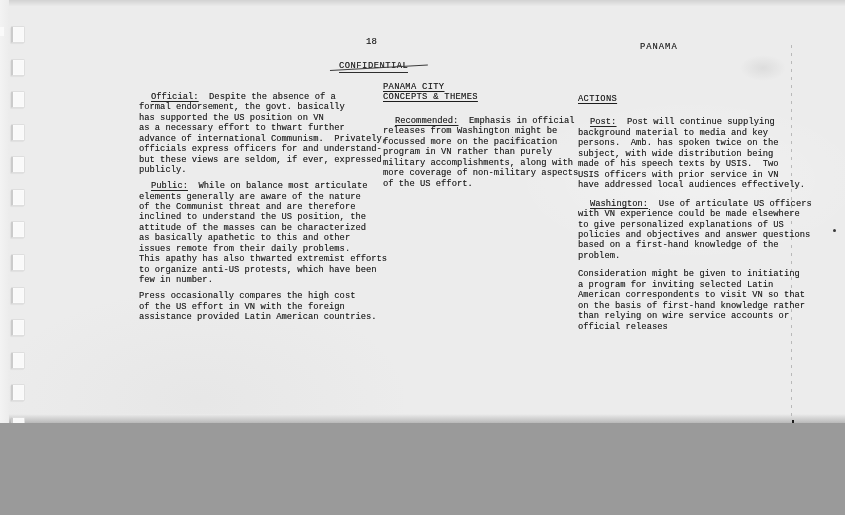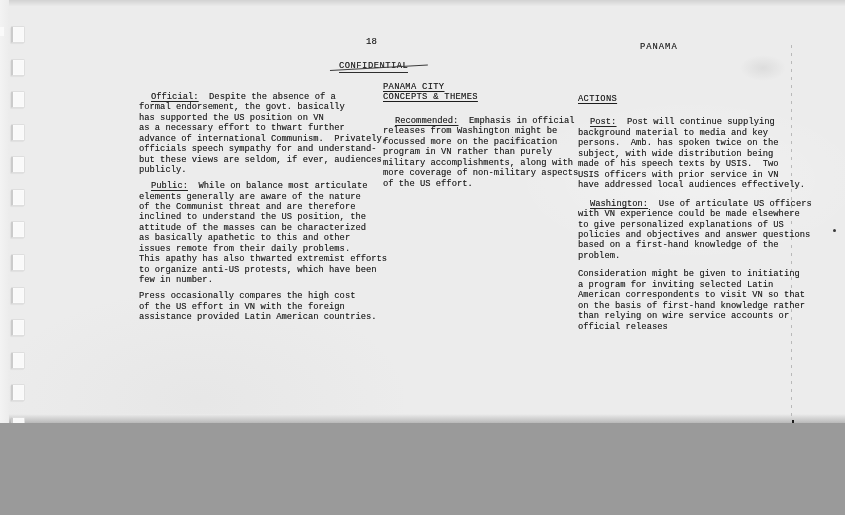--- a/index.html
+++ b/index.html
@@ -110,22 +110,22 @@
   <div class="conf conf-top">CONFIDENTIAL</div>
   <div class="strike strike-top"></div>
 
   <div class="col col-interests">
       <div class="para">
         <div class="tline"><span class="lead">Official:</span>  Despite the absence of a</div>
         <div class="tline">formal endorsement, the govt. basically</div>
         <div class="tline">has supported the US position on VN</div>
         <div class="tline">as a necessary effort to thwart further</div>
         <div class="tline">advance of international Communism.  Privately,</div>
-        <div class="tline">officials speech sympathy for and understand-</div>
-        <div class="tline">but these views are seldom, if ever, audiences</div>
+        <div class="tline">officials express officers for and understand-</div>
+        <div class="tline">but these views are seldom, if ever, expressed</div>
         <div class="tline">publicly.</div>
       </div>
       <div class="para">
         <div class="tline"><span class="lead">Public:</span>  While on balance most articulate</div>
         <div class="tline">elements generally are aware of the nature</div>
         <div class="tline">of the Communist threat and are therefore</div>
         <div class="tline">inclined to understand the US position, the</div>
         <div class="tline">attitude of the masses can be characterized</div>
         <div class="tline">as basically apathetic to this and other</div>
         <div class="tline">issues remote from their daily problems.</div>

